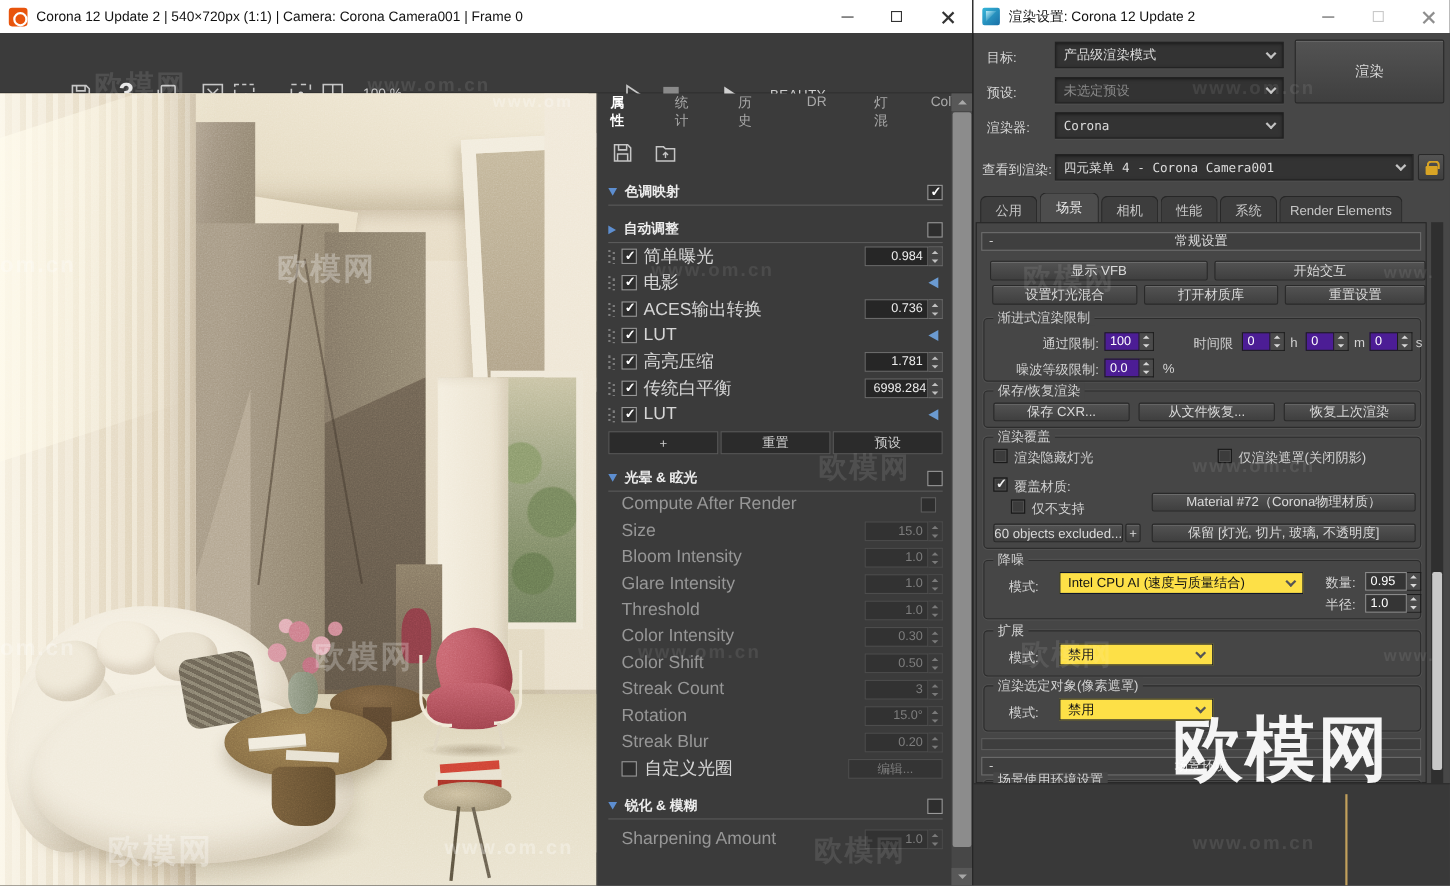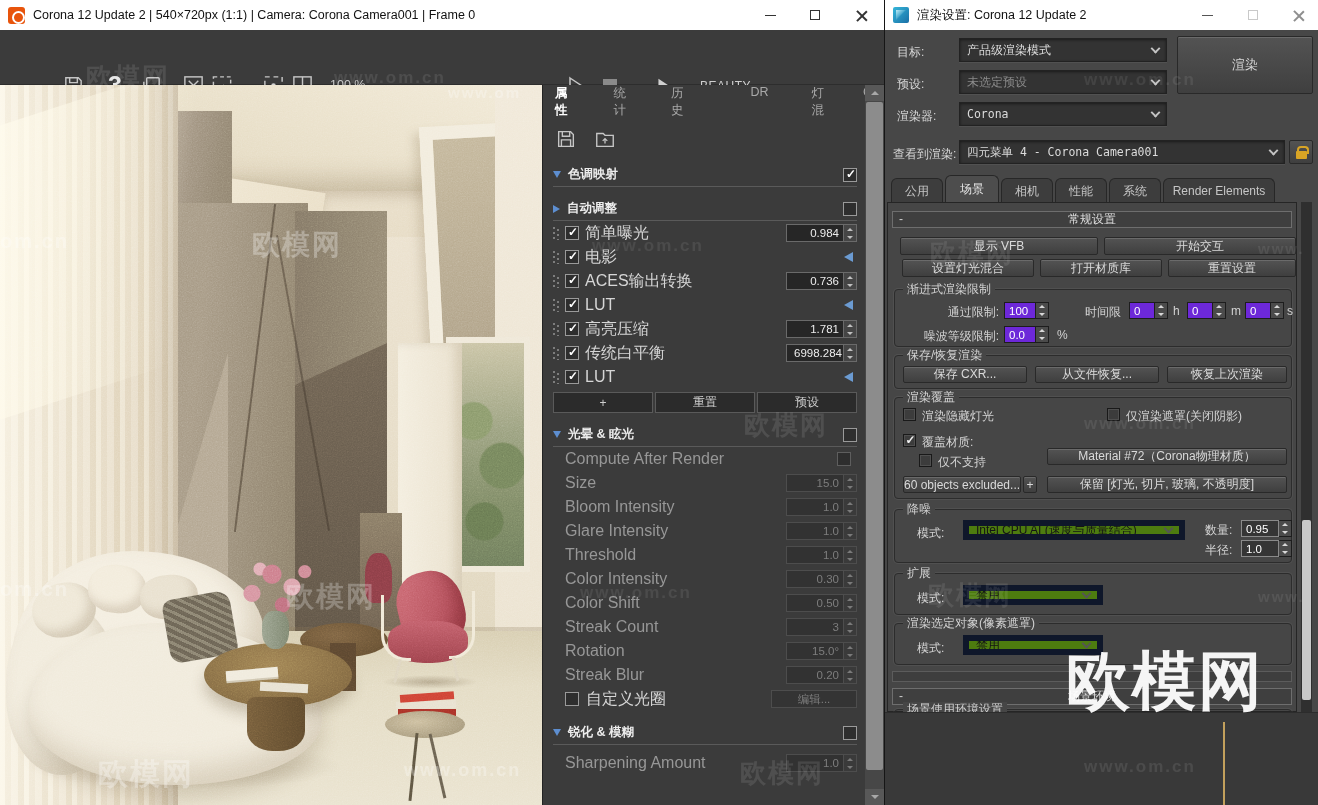--- a/index.html
+++ b/index.html
@@ -122,37 +122,37 @@
 .sb-arrow.up::after{content:"";border:4px solid transparent;border-bottom-color:#a8a8a8;margin-top:-4px}
 .sb-arrow.dn::after{content:"";border:4px solid transparent;border-top-color:#a8a8a8;margin-bottom:-4px}
 #vfb-sb .thumb{position:absolute;left:1px;top:17px;width:17px;height:668px;background:#8c8c8c;border-radius:2px}
 
 
 .rlabel{position:absolute;color:#d6d6d6;font-size:12px;white-space:nowrap}
 .combo{position:absolute;background:#333;border:1px solid #222;box-shadow:inset 0 1px 3px rgba(0,0,0,.5),0 1px 0 rgba(255,255,255,.06);display:flex;align-items:center;color:#dcdcdc;font-size:12px;padding:0 20px 0 7px;white-space:nowrap;overflow:hidden}
 .combo .chev{position:absolute;right:7px;top:50%;width:7px;height:7px;border-right:2px solid #c4c4c4;border-bottom:2px solid #c4c4c4;transform:translateY(-70%) rotate(45deg)}
 .combo.mono{font-family:"DejaVu Sans Mono",monospace;font-size:11.5px}
 .combo.disabled{color:#8a8a8a}
-.combo.light{background:#4d7c0f;color:#141414;border:6px solid #0f172a;box-shadow:none}
+.combo.light{background:#fde047;color:#141414;border:1px solid #0f172a;box-shadow:none}
 .combo.light .chev{border-color:#555}
 .rbtn{position:absolute;background:linear-gradient(#535353,#3f3f3f);border:1px solid #292929;border-radius:2px;box-shadow:inset 0 1px 0 rgba(255,255,255,.14);color:#dadada;font-size:12px;display:flex;align-items:center;justify-content:center;white-space:nowrap;overflow:hidden}
 .lockbtn{position:absolute;display:flex;align-items:center;justify-content:center;background:linear-gradient(#535353,#3f3f3f);border:1px solid #292929;border-radius:2px}
 .lock{position:relative;width:11px;height:8px;background:#d8a425;border-radius:1px;margin-top:5px}
 .lock::before{content:"";position:absolute;left:1.5px;top:-5px;width:8px;height:6px;border:2px solid #d8a425;border-bottom:none;border-radius:4px 4px 0 0}
 .rtab{position:absolute;top:178px;height:25px;background:#3d3d3d;border:1px solid #272727;border-bottom:none;border-radius:6px 6px 0 0;color:#c6c6c6;font-size:12px;display:flex;align-items:center;justify-content:center;white-space:nowrap}
 .rtab.active{top:175px;height:28px;background:#4d4d4d;color:#e6e6e6}
 #rs-content{position:absolute;left:2px;top:202px;width:410px;height:510px;background:#464646;border:1px solid #252525}
 .rollout{position:absolute;height:17px;background:#3f3f3f;border:1px solid #6e6e6e;color:#dedede;font-size:12px;display:flex;align-items:center;justify-content:center}
 .rollout .minus{position:absolute;left:6px;top:0;color:#cfcfcf}
 .group{position:absolute;border:1px solid #2c2c2c;border-radius:4px;box-shadow:0 0 0 1px rgba(255,255,255,.06)}
 .group>.legend{position:absolute;top:-8px;left:8px;background:#464646;padding:0 4px;color:#d2d2d2;font-size:12px;line-height:14px;white-space:nowrap}
 .rcb{position:absolute;width:13px;height:13px;background:#3c3c3c;border:1px solid #191919;box-shadow:inset 0 0 0 1px rgba(255,255,255,.1)}
 .rcb.checked::after{content:"✓";position:absolute;left:0;top:-2px;width:13px;text-align:center;color:#f2f2f2;font-size:12px;font-weight:bold}
 .glabel{position:absolute;color:#d2d2d2;font-size:12px;white-space:nowrap}
-.rfld{position:absolute;height:17px;background:#6d28d9;border:1px solid #1d1d1d;color:#fff;font-size:11.5px;display:flex;align-items:center;padding-left:4px}
+.rfld{position:absolute;height:17px;background:#4c1d95;border:1px solid #1d1d1d;color:#fff;font-size:11.5px;display:flex;align-items:center;padding-left:4px}
 .rfld.dark{background:#353535;border-color:#8a8a8a}
 .rspn{position:absolute;width:13px;height:17px;display:flex;flex-direction:column;border:1px solid #1d1d1d;border-left:none}
 .rspn i{flex:1;display:flex;align-items:center;justify-content:center;background:#4b4b4b}
 .rspn i.up::before{content:"";border:3px solid transparent;border-bottom-color:#d8d8d8;margin-top:-3px}
 .rspn i.dn::before{content:"";border:3px solid transparent;border-top-color:#d8d8d8;margin-bottom:-3px}
 .thinbar{position:absolute;background:#3e3e3e;border:1px solid #5c5c5c}
 #rs-sb{position:absolute;left:416px;top:202px;width:11px;height:510px;background:#2f2f2f}
 #rs-sb .thumb{position:absolute;left:1px;top:318px;width:9px;height:180px;background:#c9c9c9;border-radius:2px}
 #rs-bottom{position:absolute;left:0;top:712px;width:434px;height:93px;background:#393939;border-top:1px solid #2c2c2c}
 #rs-vline{position:absolute;left:338px;top:722px;width:2px;height:83px;background:#c2a05c}
@@ -302,21 +302,21 @@
         </filter>
       <rect width="543" height="720" filter="url(#gn)" opacity="0.32"></rect>
     </svg>
   </div>
 
   <div id="props">
     <div class="ptabs">
       <span class="ptab active" style="margin-left:2px">属性</span>
       <span class="ptab" style="margin-left:34px">统计</span>
       <span class="ptab" style="margin-left:33px">历史</span>
-      <span class="ptab" style="margin-left:55px">DR</span>
+      <span class="ptab" style="margin-left:38px">DR</span>
       <span class="ptab" style="margin-left:31px">灯混</span>
       <span class="ptab" style="margin-left:27px">Collab</span>
     </div>
     <div class="picons">
       <span><svg class="icon" width="22" height="22" viewBox="0 0 24 24">
             <path d="M4 4h13l3 3v13H4z"></path>
             <path d="M8 4v5h8V4"></path>
             <path d="M7 20v-7h10v7"></path>
           </svg></span>
       <span><svg class="icon" width="24" height="22" viewBox="0 0 24 24">

